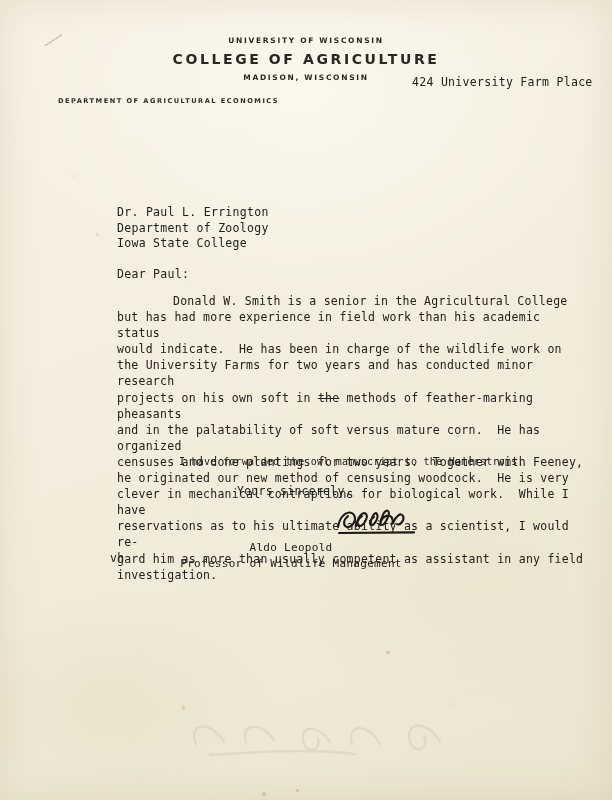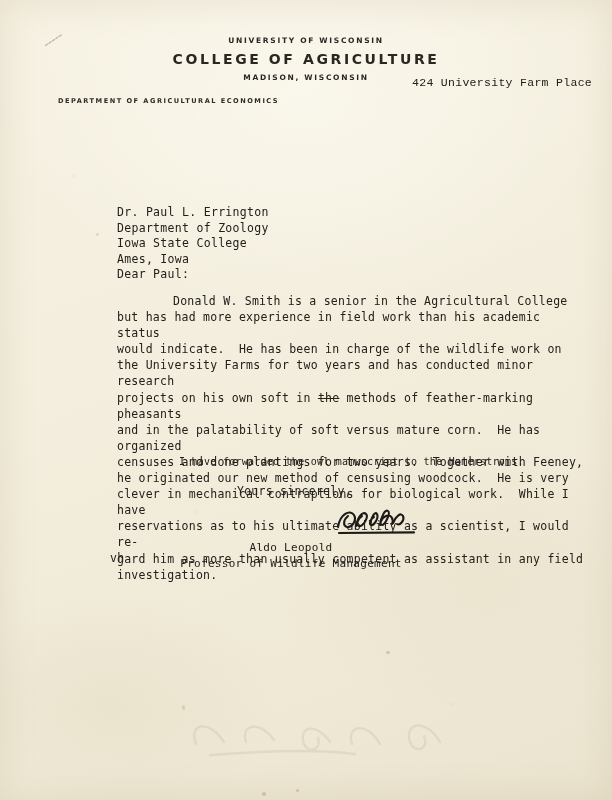--- a/index.html
+++ b/index.html
@@ -110,21 +110,20 @@
     color: #272420;
   }
 
   .addr-right {
     position: absolute;
     top: 75px;
     left: 412px;
     font-size: 11.5px;
     line-height: 15px;
     letter-spacing: 0.3px;
-    font-family: Liberation Mono, monospace;
   }
 
   .recipient {
     position: absolute;
     top: 205px;
     left: 117px;
     font-size: 11.5px;
     line-height: 15.5px;
     letter-spacing: 0.3px;
   }
@@ -234,21 +233,20 @@
   <div class="dept-line">Department of Agricultural Economics</div>
 
   <div class="addr-right">
     <div>424 University Farm Place</div>
   </div>
 
   <div class="recipient">
     <div>Dr. Paul L. Errington</div>
     <div>Department of Zoology</div>
     <div>Iowa State College</div>
-    <div>Ames, Iowa</div>
   </div>
 
   <div class="salutation">Dear Paul:</div>
 
   <div class="body-text"><span class="indent">Donald W. Smith is a senior in the Agricultural College</span>
 <span>but has had more experience in field work than his academic status</span>
 <span>would indicate.  He has been in charge of the wildlife work on</span>
 <span>the University Farms for two years and has conducted minor research</span>
 <span><span>projects on his own soft in </span><span class="strike">the</span><span> methods of feather-marking pheasants</span></span>
 <span>and in the palatability of soft versus mature corn.  He has organized</span>

